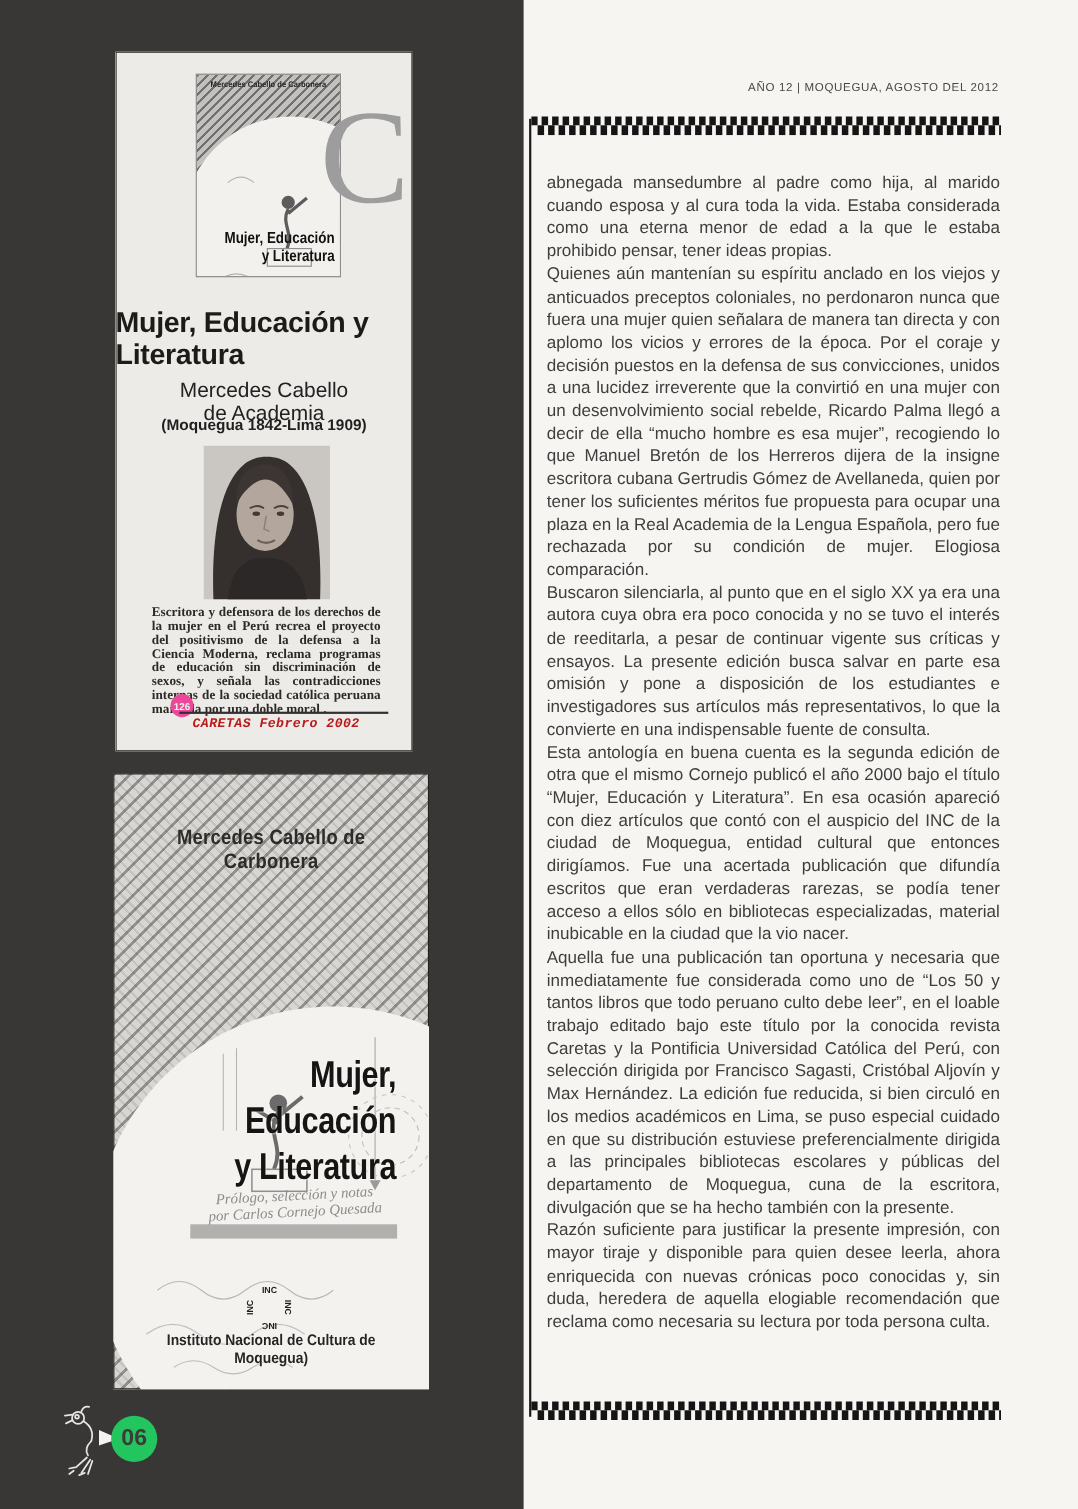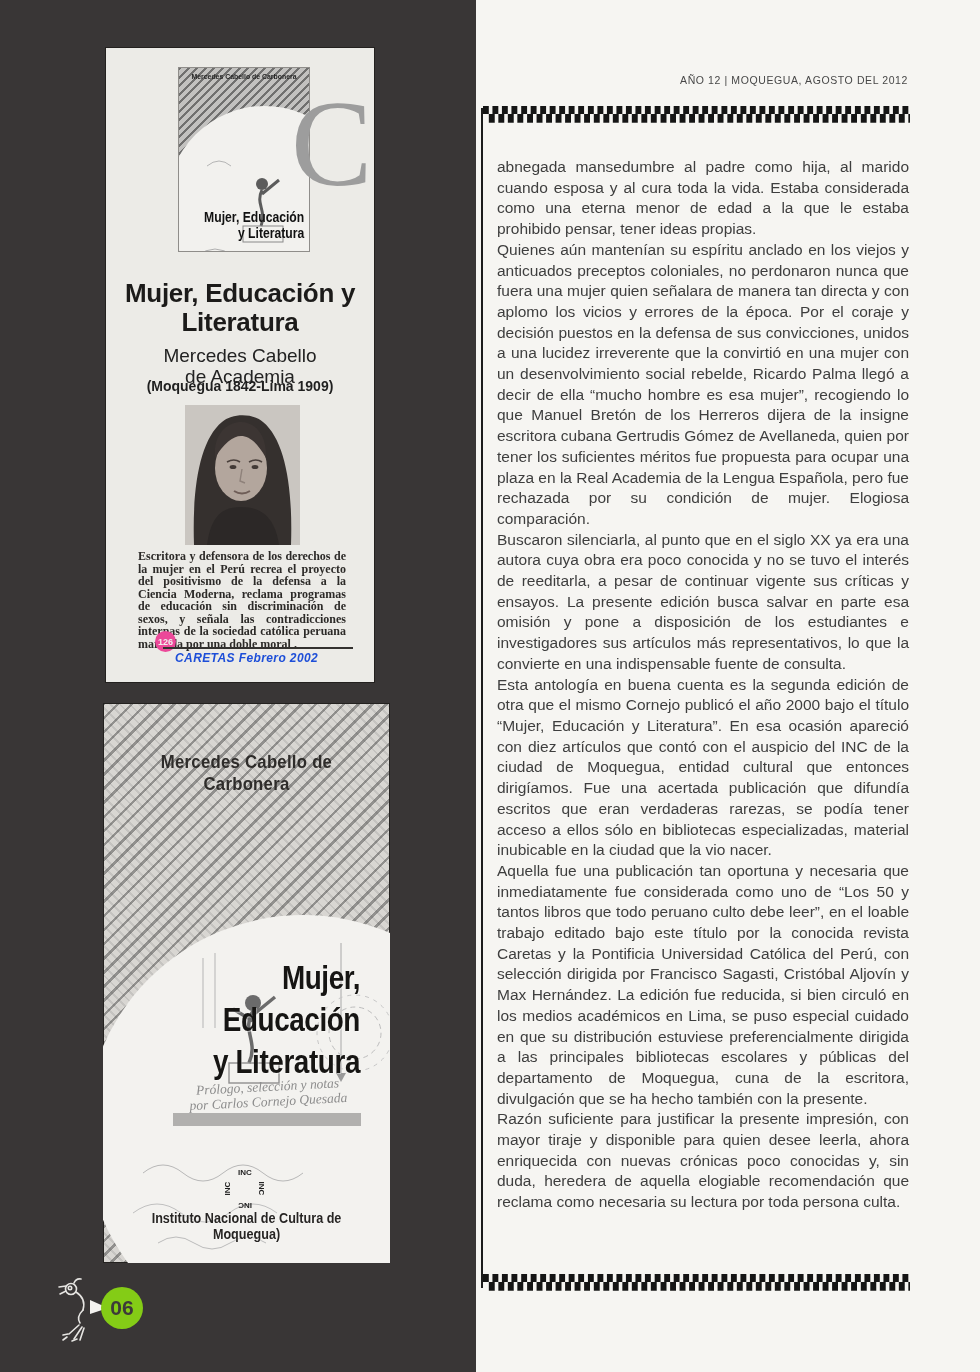--- a/index.html
+++ b/index.html
@@ -58,21 +58,21 @@
   }
   .bigC {
     position:absolute; left:186px; top:36px; width:90px;
     font-family:"Liberation Serif", serif; font-size:122px; line-height:1; color:#9d9d9d;
   }
   .citation {
     position:absolute; left:32px; top:185px; width:212px; margin:0;
     font-size:11.3px; line-height:15.6px; text-align:justify; color:#3a3a3a;
   }
   .c1-title {
-    position:absolute; left:0; top:232px; width:100%; margin:0; text-align:center;
+    position:absolute; left:0; top:232px; width:100%; margin:0; 
     font-size:26px; line-height:29px; font-weight:bold; color:#1c1b1a; letter-spacing:-.3px;
   }
   .c1-author {
     position:absolute; left:0; top:298px; width:100%; text-align:center;
     font-size:19px; line-height:21px; color:#222;
   }
   .c1-dates {
     position:absolute; left:0; top:331px; width:100%; text-align:center;
     font-size:14px; font-weight:bold; color:#1f1f1f;
   }
@@ -83,22 +83,22 @@
     font-size:12px; line-height:12.5px; text-align:justify; color:#2c2a28;
   }
   .c1-badge {
     position:absolute; left:50px; top:584px; width:21px; height:21px; border-radius:50%;
     background:#ec4899; color:#efefec; font-size:9px; font-weight:bold;
     display:flex; align-items:center; justify-content:center;
   }
   .c1-rule { position:absolute; left:58px; top:600px; width:190px; height:2px; background:#33312f; }
   .c1-source {
     position:absolute; left:70px; top:604px;
-    font-family:Liberation Sans, sans-serif; font-style:italic; font-weight:bold;
-    font-size:12px; color:#1d4ed8; letter-spacing:.4px;
+    font-family:Liberation Mono, monospace; font-style:italic; font-weight:bold;
+    font-size:12px; color:#b91c1c; letter-spacing:.4px;
   }
 
   
   .cover2 {
     position:absolute; left:103px; top:703px; width:287px; height:560px; overflow:hidden;
     background-color:#d8d6d2;
     background-image:
       repeating-linear-gradient(135deg, rgba(60,60,60,.45) 0 2.5px, rgba(0,0,0,0) 2.5px 10px),
       repeating-linear-gradient(45deg, rgba(130,130,130,.22) 0 2px, rgba(0,0,0,0) 2px 7px);
     box-shadow:0 0 0 1px #23211f inset;
@@ -136,21 +136,21 @@
   .c2-publisher {
     position:absolute; top:507px; left:0; width:100%; text-align:center;
     font-size:14px; font-weight:bold; color:#272523;
     transform:scaleX(.9); text-shadow:0 0 2px rgba(255,255,255,.9);
   }
 
   
   .bird { position:absolute; left:56px; top:1276px; }
   .page-badge {
     position:absolute; left:101px; top:1287px; width:42px; height:42px; border-radius:50%;
-    background:#84cc16; color:#3d3a39; font-size:21px; font-weight:bold;
+    background:#22c55e; color:#3d3a39; font-size:21px; font-weight:bold;
     display:flex; align-items:center; justify-content:center;
   }
 </style>
 </head>
 <body>
 
 <div class="page">
 
   <div class="dark-panel">
 

